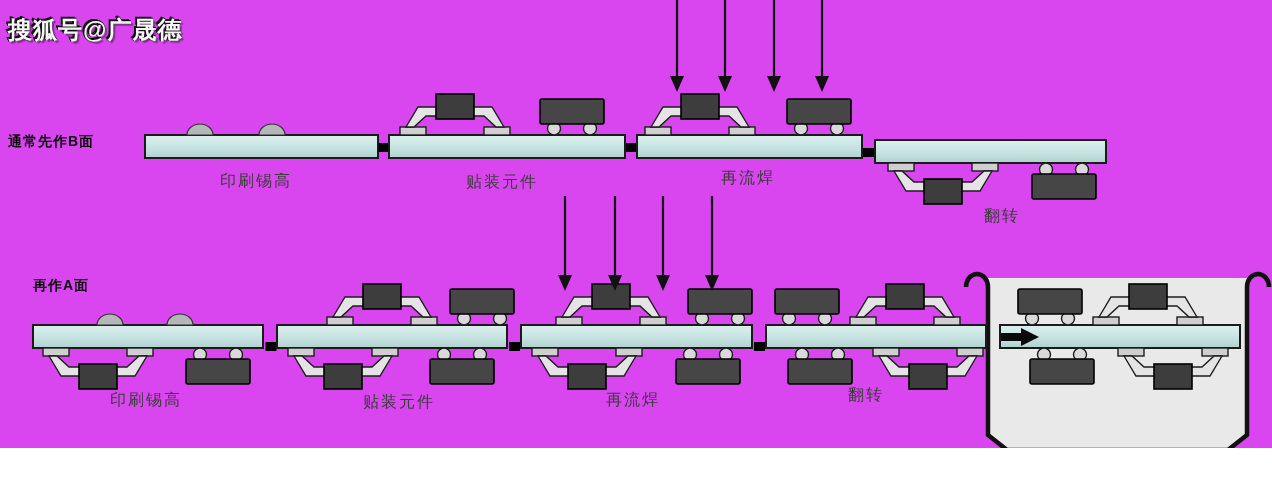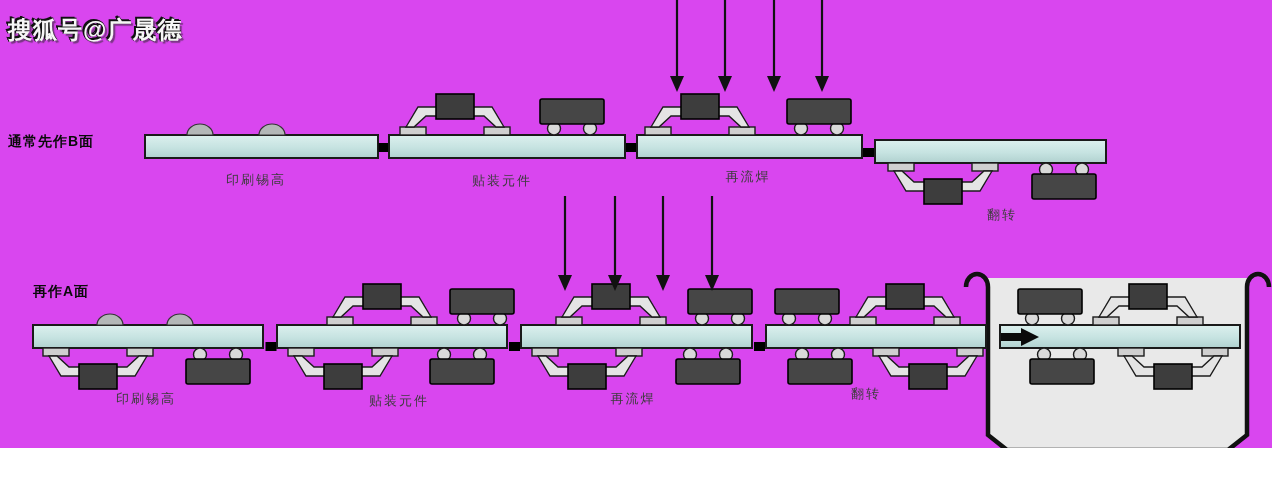--- a/index.html
+++ b/index.html
@@ -29,21 +29,21 @@
     color:#f6f6f6;
     text-shadow:-2px -2px 0 #111, -1px -1px 0 #111, 0 -1px 0 #111,
                 -1px 0 0 #111, 2px 2px 1px rgba(40,40,40,.55);
   }
   .row-label {
     position:absolute; font-size:14px; font-weight:bold; color:#0a0a0a;
     letter-spacing:1px; white-space:nowrap;
   }
   .stage-label {
     position:absolute; width:150px; text-align:center;
-    font-size:13px; color:#3c3c3c; letter-spacing:2px; white-space:nowrap;
+    font-size:16px; color:#3c3c3c; letter-spacing:2px; white-space:nowrap;
   }
 </style>
 </head>
 <body>
 
 <div class="canvas">
 
   <svg width="1272" height="500" viewBox="0 0 1272 500">
     <defs>
       <linearGradient id="boardGrad" x1="0" y1="0" x2="0" y2="1">
@@ -143,21 +143,21 @@
       <use href="#chip-sym" transform="translate(1018,325)"></use>
       <use href="#ic-sym" transform="translate(1093,325)"></use>
       <use href="#chip-sym" transform="translate(1030,348) scale(1,-1)"></use>
       <use href="#ic-sym" transform="translate(1118,348) scale(1,-1)"></use>
     </g>
   </svg>
 
   <div class="watermark">搜狐号@广晟德</div>
 
   <div class="row-label" style="left:8px; top:133px;">通常先作B面</div>
-  <div class="row-label" style="left:33px; top:283px;">再作A面</div>
+  <div class="row-label" style="left:33px; top:277px;">再作A面</div>
 
   <div class="stage-label" style="left:181px; top:171px;">印刷锡高</div>
   <div class="stage-label" style="left:427px; top:172px;">贴装元件</div>
   <div class="stage-label" style="left:673px; top:168px;">再流焊</div>
   <div class="stage-label" style="left:927px; top:206px;">翻转</div>
 
   <div class="stage-label" style="left:71px; top:390px;">印刷锡高</div>
   <div class="stage-label" style="left:324px; top:392px;">贴装元件</div>
   <div class="stage-label" style="left:558px; top:390px;">再流焊</div>
   <div class="stage-label" style="left:791px; top:385px;">翻转</div>

